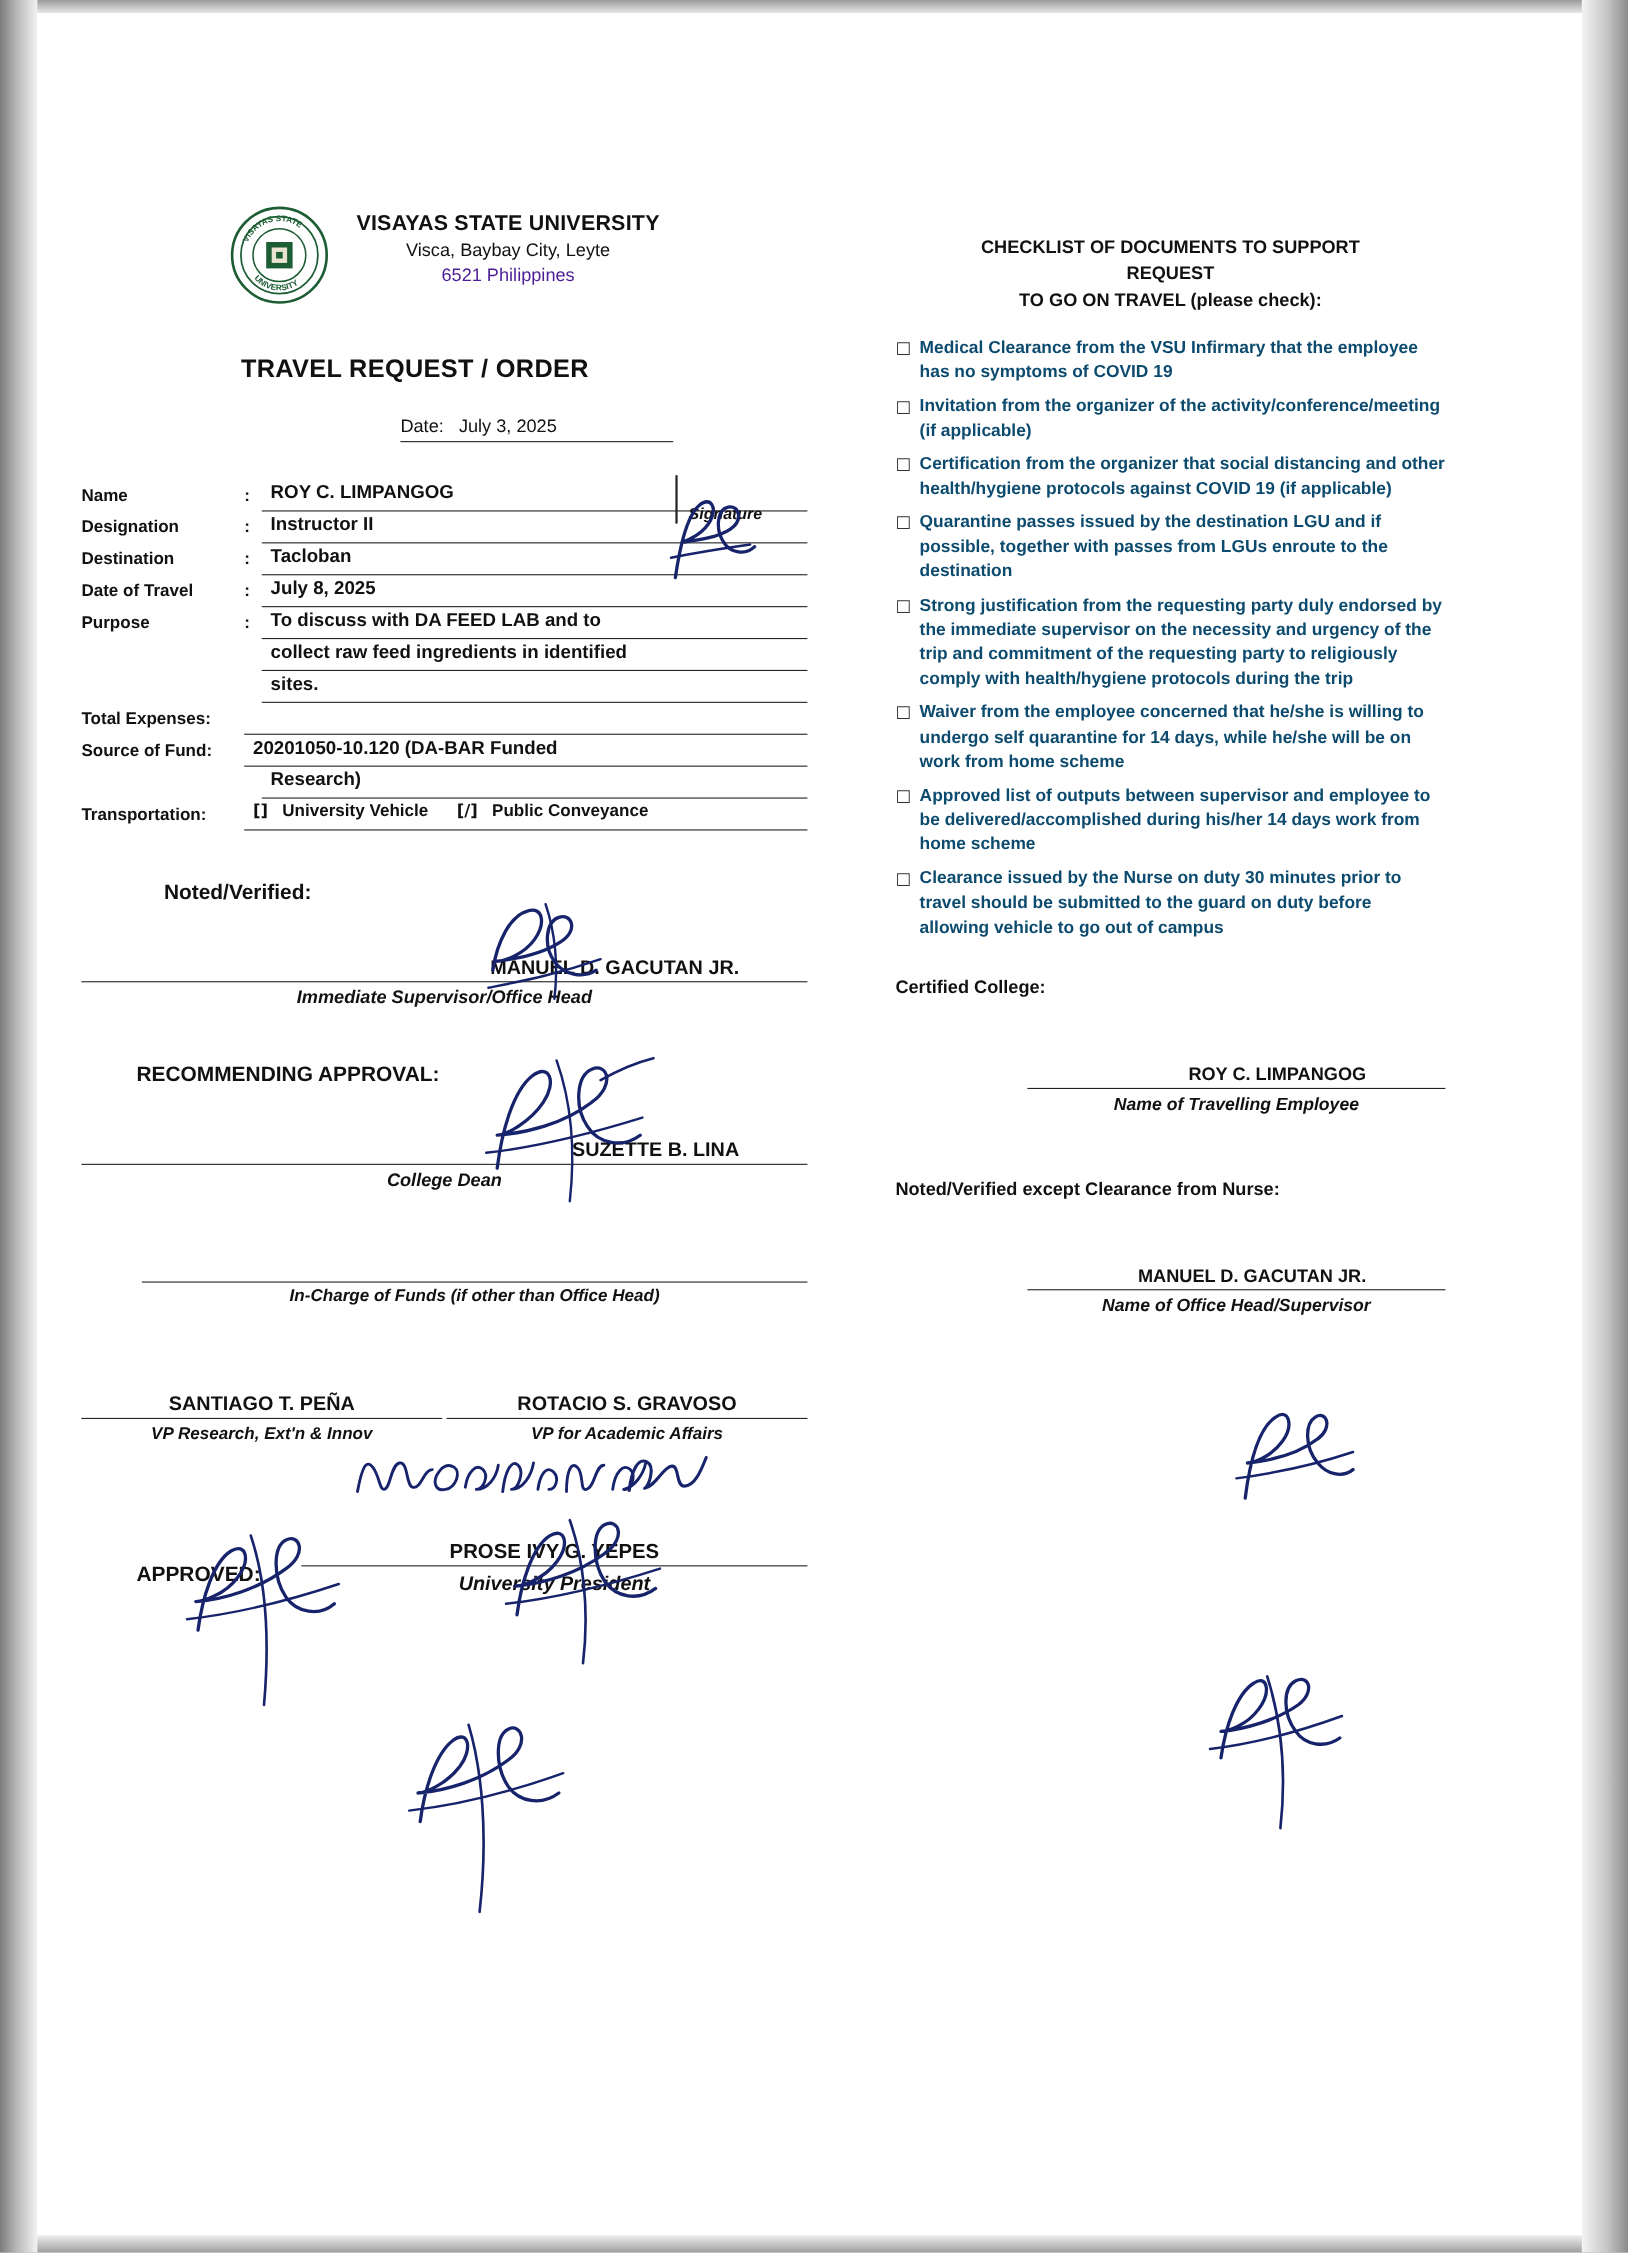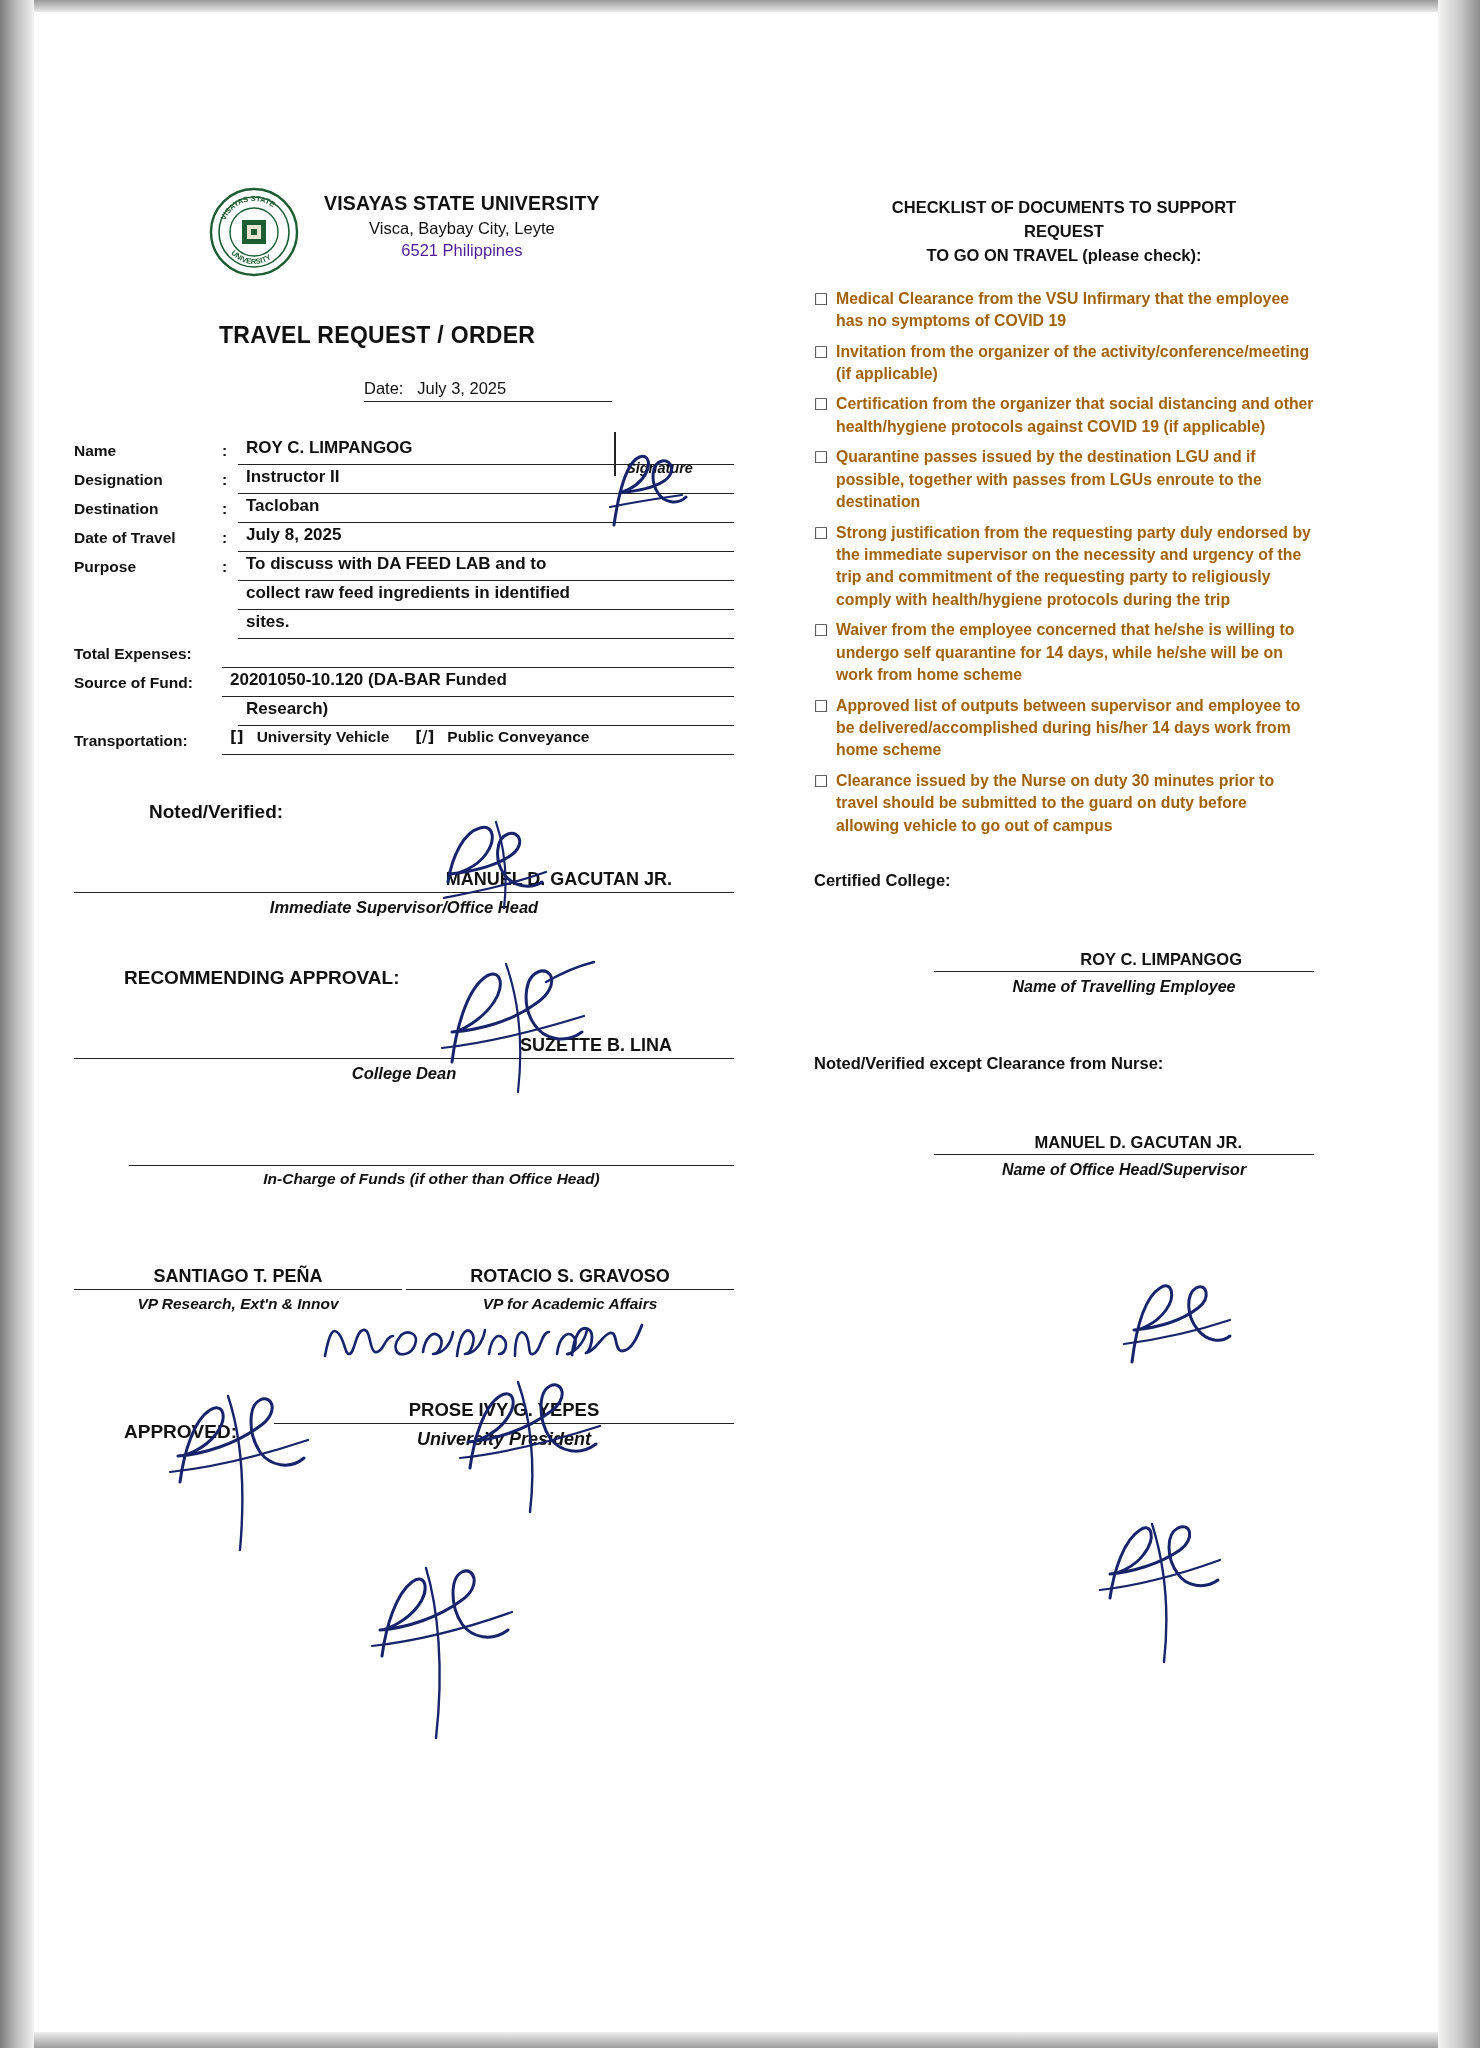--- a/index.html
+++ b/index.html
@@ -296,21 +296,21 @@
     font-style: italic;
     font-weight: bold;
     margin-top: 5px;
     color: #111;
   }
 
   
   .right-col {
     position: absolute;
     left: 780px;
-    top: 184px;
+    top: 202px;
     width: 500px;
   }
   .chk-title {
     text-align: center;
     font-size: 16.5px;
     font-weight: bold;
     color: #111;
     line-height: 1.45;
   }
   .chk-list {
@@ -324,21 +324,21 @@
   .chk-square {
     flex: 0 0 22px;
     font-size: 16px;
     color: #333;
     font-family: "DejaVu Sans", sans-serif;
     line-height: 1.45;
   }
   .chk-text {
     font-size: 15.8px;
     font-weight: bold;
-    color: #a16207;
+    color: #0c4a6e;
     line-height: 1.42;
   }
 
   .cert-label {
     margin-top: 34px;
     font-size: 16.5px;
     font-weight: bold;
     color: #111;
   }
   .r-name-line {

